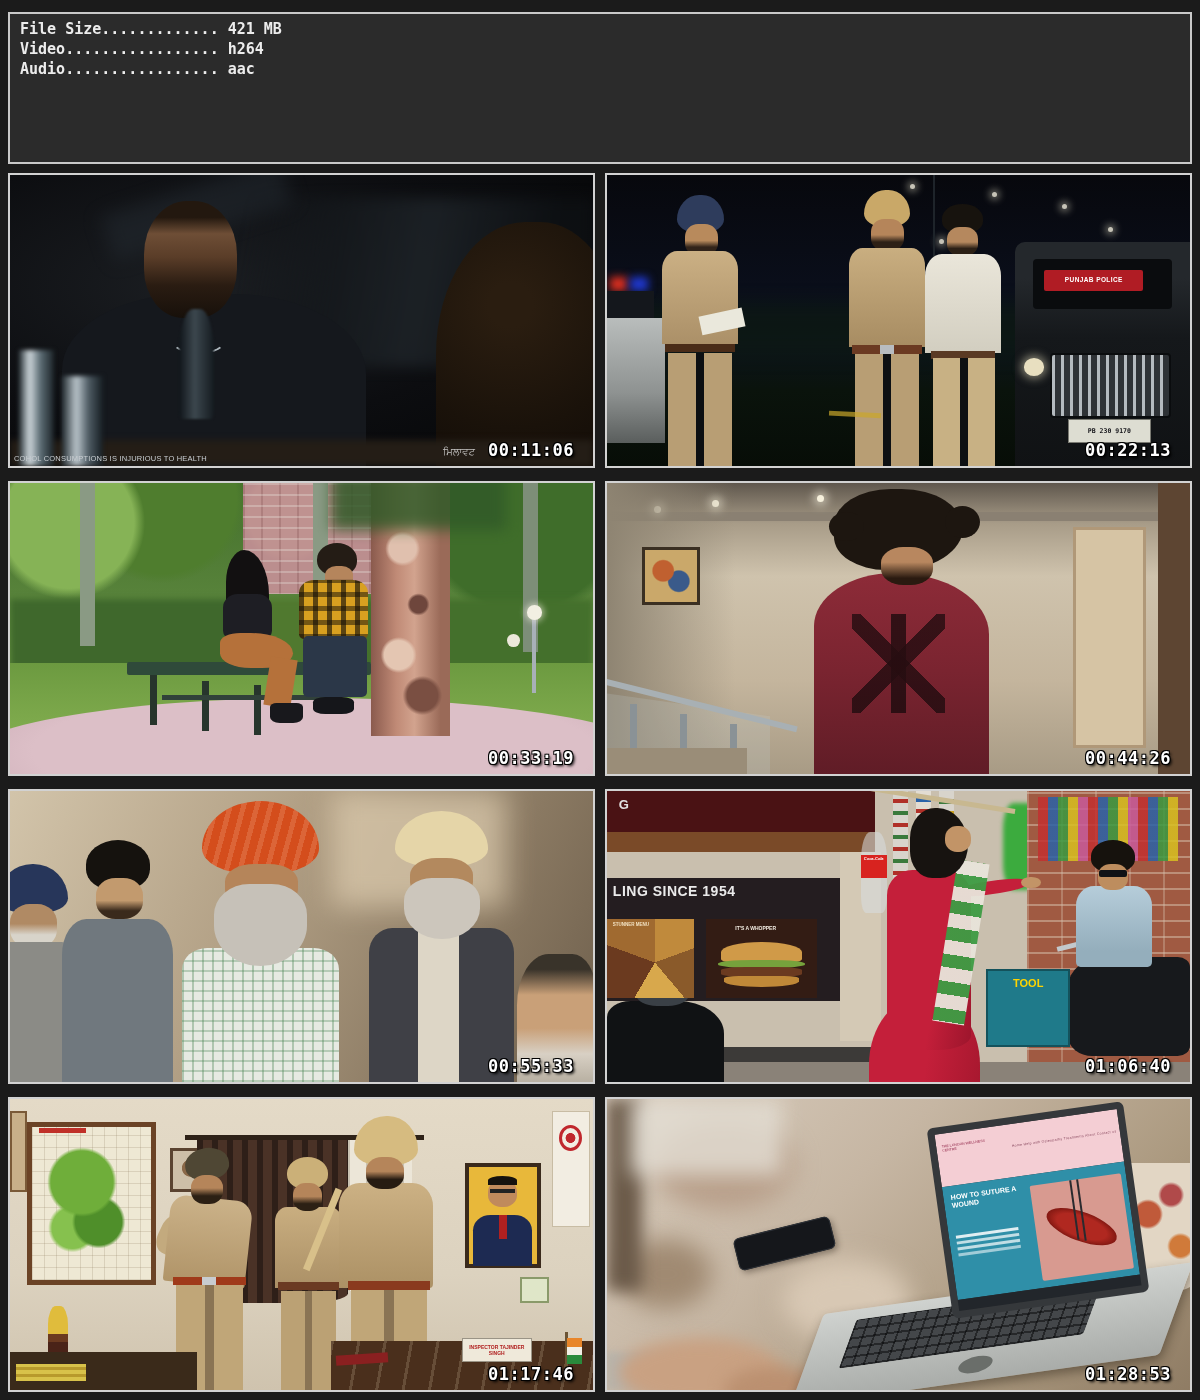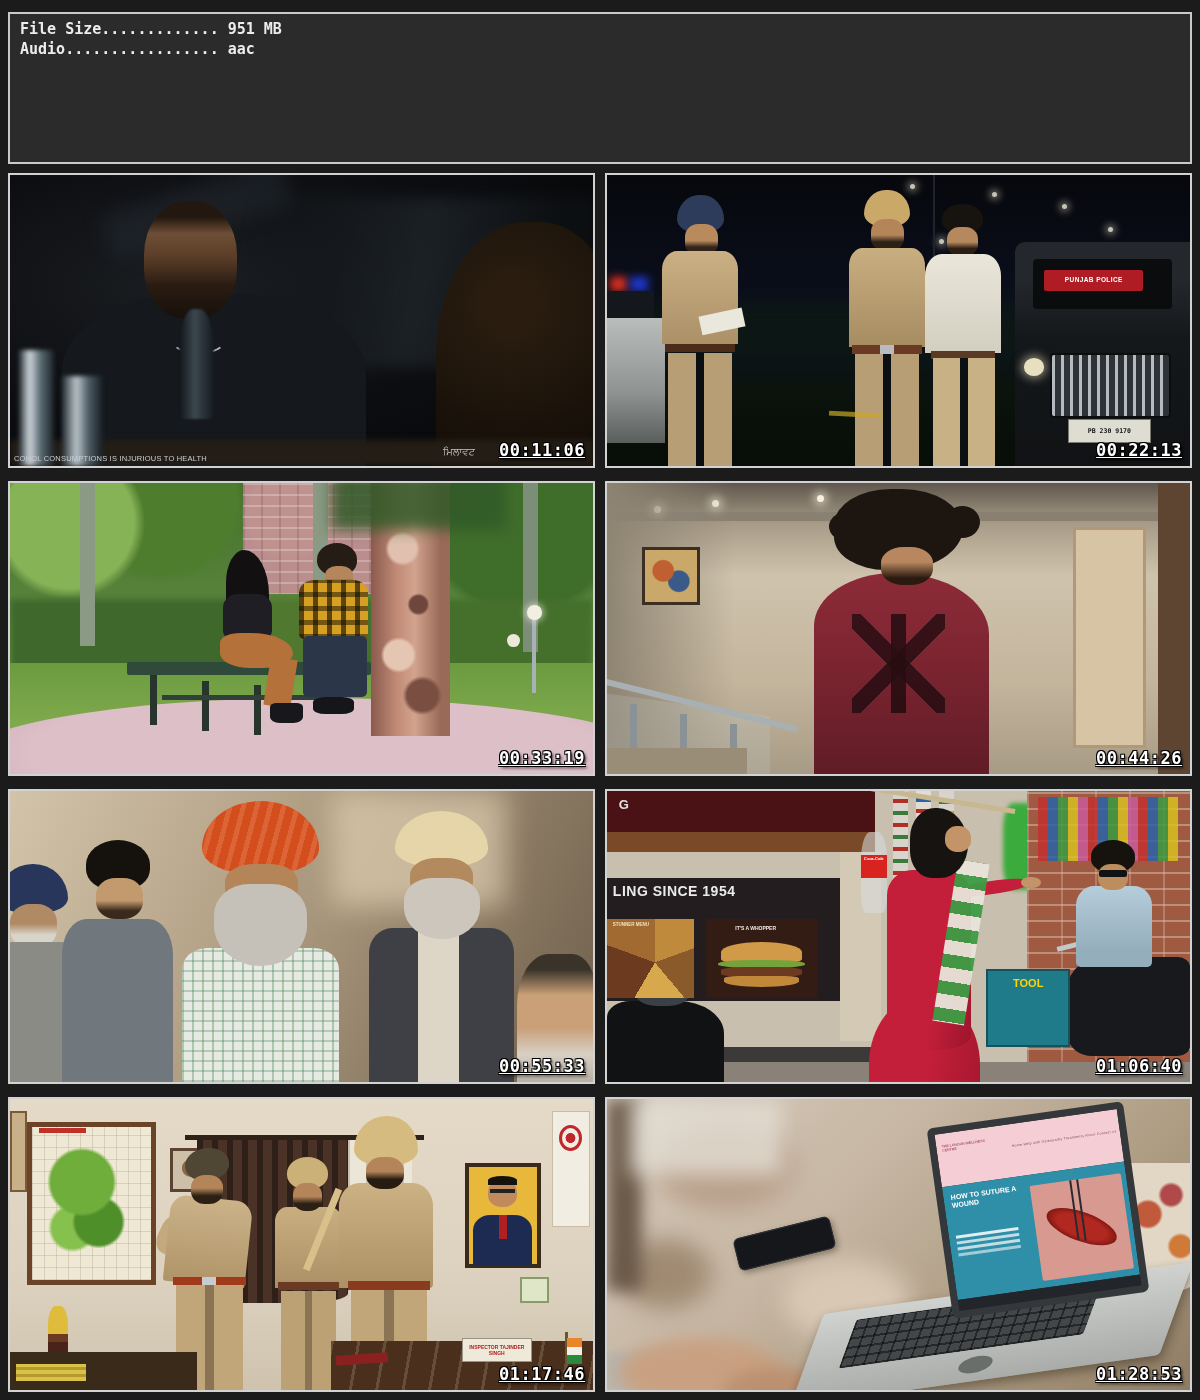--- a/index.html
+++ b/index.html
@@ -7,22 +7,22 @@
   .wrap{padding:12px 8px 8px 8px;}
   
   .infobox{height:152px;box-sizing:border-box;border:2px solid #c9c9c9;background:#2b2b2b;
            padding:5px 10px 0 10px;overflow:hidden;}
   .infobox .ln{font:bold 15px/20px "DejaVu Sans Mono",monospace;color:#ececec;white-space:pre;letter-spacing:0;}
   .site{font:29px/30px "Liberation Sans",sans-serif;color:#dcdcdc;letter-spacing:.5px;margin-top:0;}
   
   .grid{display:grid;grid-template-columns:1fr 1fr;gap:13px 10px;margin-top:9px;}
   .shot{position:relative;height:295px;box-sizing:border-box;border:2px solid #d2d2d2;background:#000;overflow:hidden;}
   .shot div{position:absolute;}
-  .ts{position:absolute;right:8px;bottom:6px;font:bold 17px "DejaVu Sans Mono",monospace;color:#fff;z-index:40;
-      text-shadow:-1px -1px 0 #000,1px -1px 0 #000,-1px 1px 0 #000,1px 1px 0 #000,2px 2px 3px #000;letter-spacing:.5px;text-decoration:underline;}
+  .ts{position:absolute;right:19px;bottom:6px;font:bold 17px "DejaVu Sans Mono",monospace;color:#fff;z-index:40;
+      text-shadow:-1px -1px 0 #000,1px -1px 0 #000,-1px 1px 0 #000,1px 1px 0 #000,2px 2px 3px #000;letter-spacing:.5px;}
   
   .sc1 .bg{inset:0;background:radial-gradient(ellipse at 32% 38%,#1b1e22 0%,#0c0d10 55%,#050607 100%);}
   .sc1 .car{right:0;top:8%;width:62%;height:58%;filter:blur(7px);opacity:.75;
             background:linear-gradient(100deg,transparent 5%,#161a1e 30%,#20262b 52%,#0e1114 85%);}
   .sc1 .streak{left:16%;top:4%;width:32%;height:16%;background:#242b32;filter:blur(9px);opacity:.5;transform:rotate(-18deg);}
   .sc1 .body1{left:9%;top:41%;width:52%;height:62%;background:#15181d;border-radius:42% 44% 0 0;}
   .sc1 .head1{left:23%;top:9%;width:16%;height:40%;border-radius:46% 46% 42% 42%;
               background:linear-gradient(180deg,#23180f 0 14%,#6e4e36 28%,#5a3d28 48%,#2a1c12 72%,#17100a 100%);}
   .sc1 .chain{left:27.5%;top:51%;width:9%;height:9%;border:2px solid transparent;border-bottom:2px solid #aeb8be;border-radius:50%;}
   .sc1 .man2{right:-5%;top:16%;width:32%;height:95%;border-radius:48% 44% 0 0;
@@ -330,21 +330,22 @@
   .sc8 .hand8{left:2%;bottom:-6%;width:28%;height:24%;border-radius:50%;background:#c9a182;filter:blur(8px);}
   .sc8 .hand8b{left:20%;bottom:-9%;width:18%;height:17%;border-radius:50%;background:#bb9070;filter:blur(8px);}
   .sc8 .kb{left:0;bottom:0;width:20%;height:13%;background:#b8b4ac;filter:blur(3px);}
 </style>
 </head>
 <body>
 
 <div class="wrap">
 
   <div class="infobox">
-    <div class="ln">File Size............. 951 MB</div>
+    <div class="ln">File Size............. 421 MB</div>
+    <div class="ln">Video................. h264</div>
     <div class="ln">Audio................. aac</div>
   </div>
 
   <div class="grid">
 
     <div class="shot sc1">
       <div class="bg"></div>
       <div class="car"></div>
       <div class="streak"></div>
       <div class="man2"></div>

